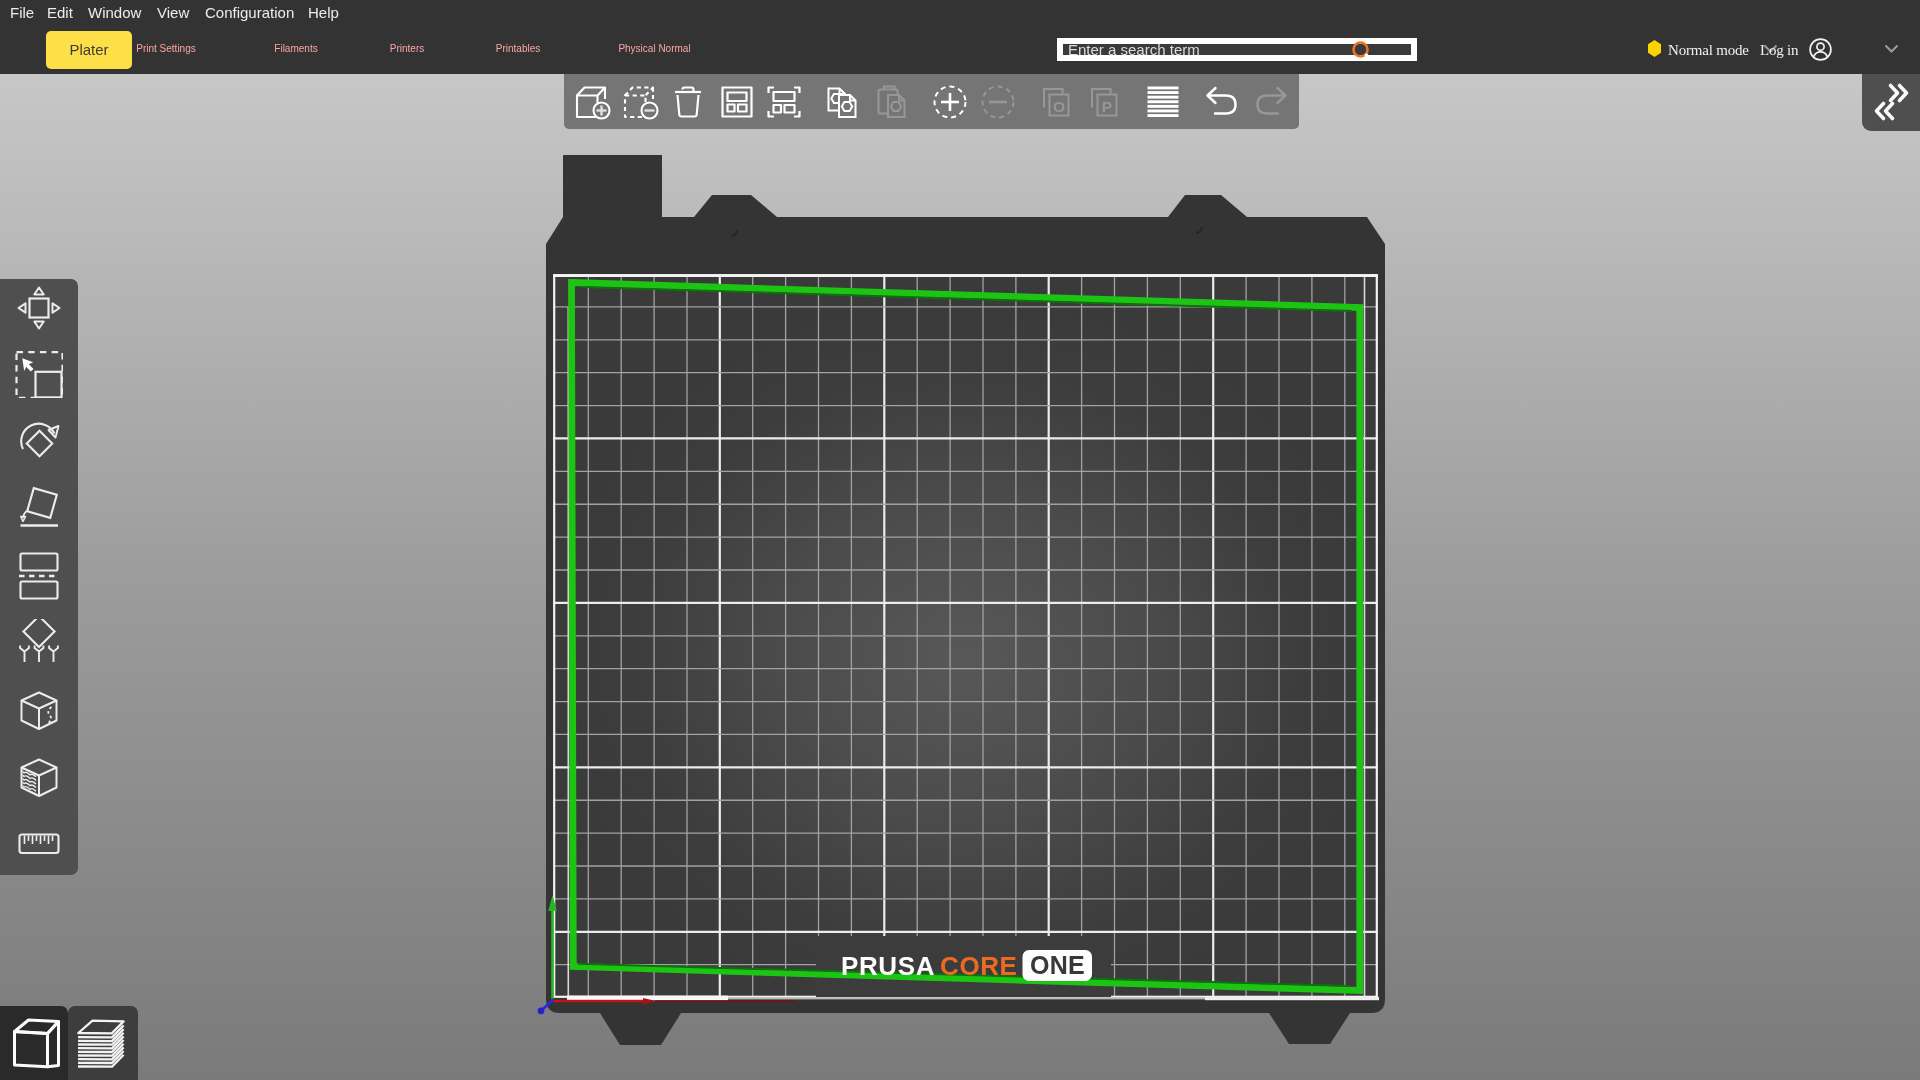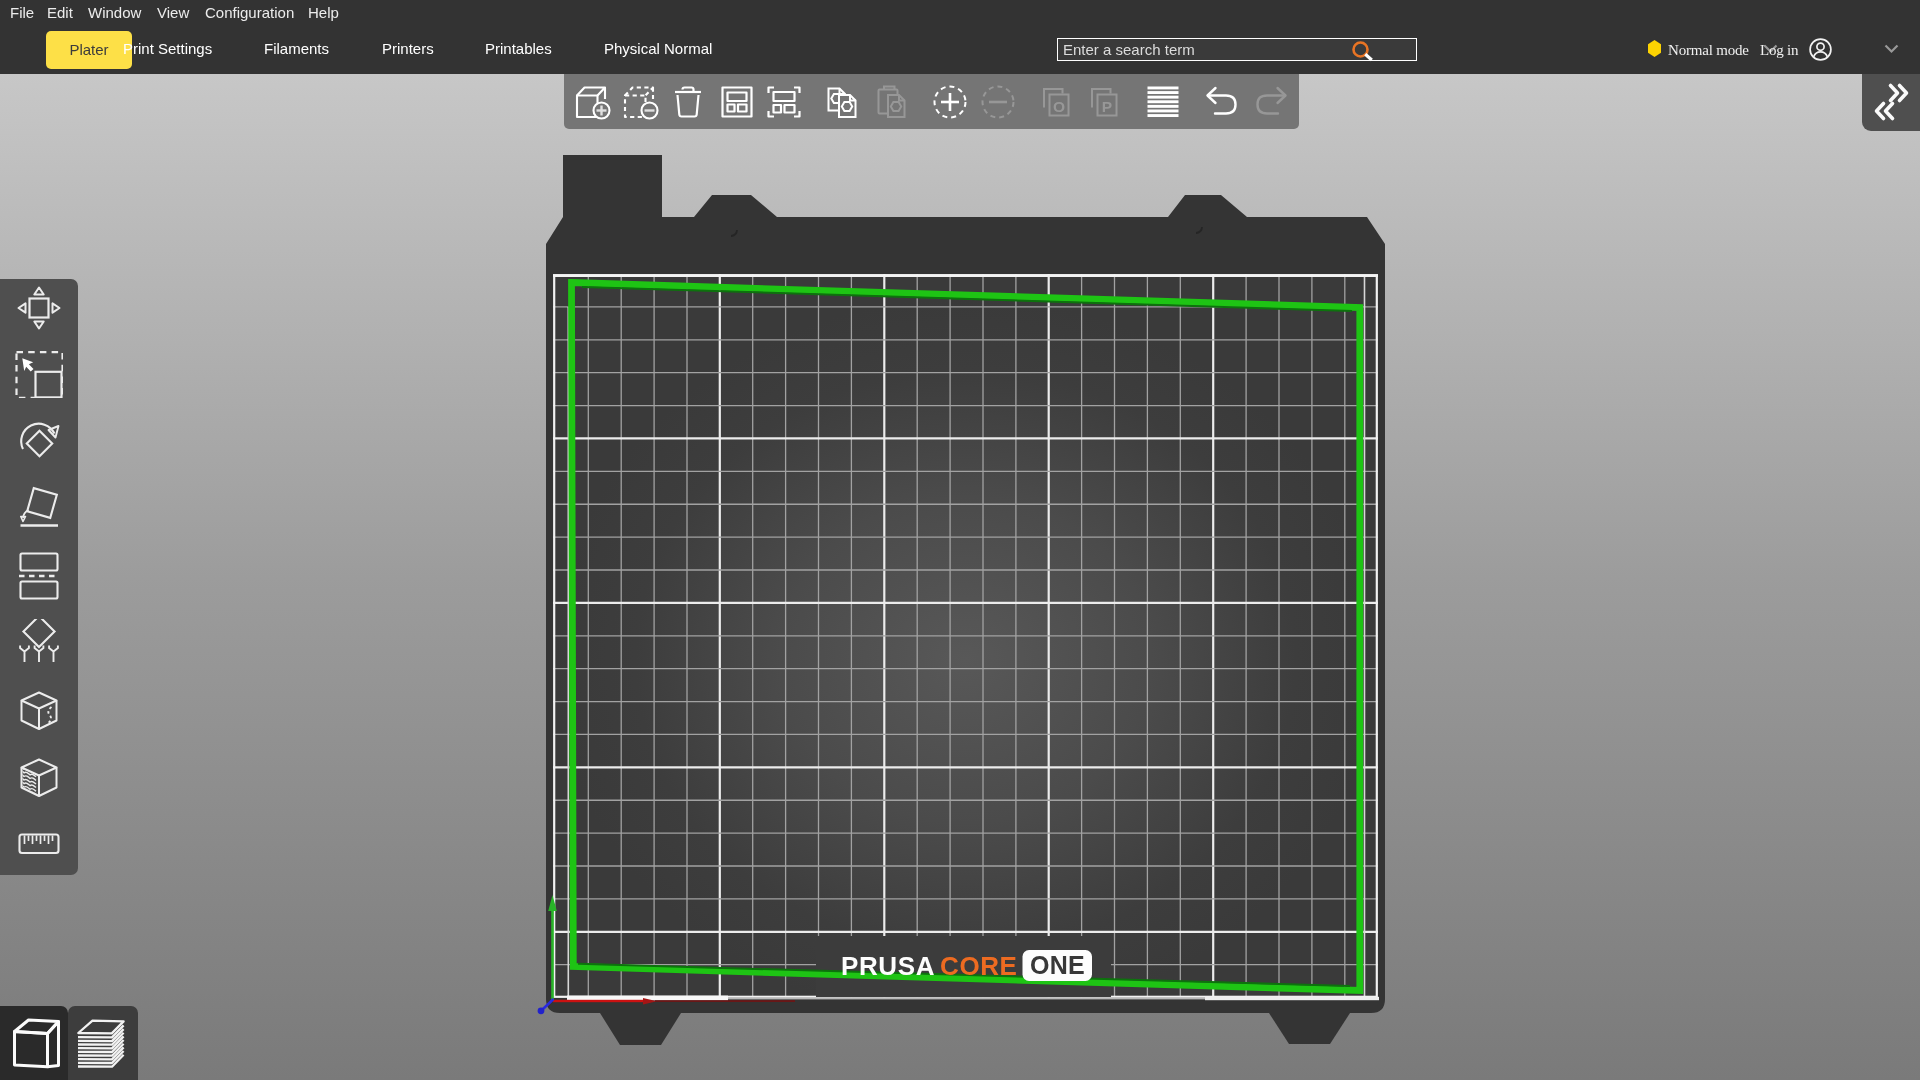--- a/index.html
+++ b/index.html
@@ -1,22 +1,22 @@
 <!DOCTYPE html>
 <html><head><meta charset="utf-8">
 <style>
 *{margin:0;padding:0;box-sizing:border-box}
 html,body{width:1920px;height:1080px;overflow:hidden;font-family:"Liberation Sans",sans-serif;}
 .abs{position:absolute}
 #header{position:absolute;left:0;top:0;width:1920px;height:74px;background:#333333;}
 #menub{position:absolute;left:0;top:0;width:1920px;height:26px;}
 .mi{position:absolute;top:0;height:26px;line-height:26px;color:#ececec;font-size:15px;white-space:nowrap;}
-#tabs .tab{position:absolute;top:26px;height:48px;line-height:46px;color:#ffffff;font-size:15px;text-align:center;white-space:nowrap;}
+#tabs .tab{position:absolute;top:26px;height:48px;line-height:46px;color:#fca5a5;font-size:10px;text-align:center;white-space:nowrap;}
 #plater{position:absolute;left:6px;top:31px;width:86px;height:38px;background:#fde047;border-radius:5px;color:#3c3c3c;font-size:15px;text-align:center;line-height:38px;margin-left:40px;}
-#search{position:absolute;left:1057px;top:38px;width:360px;height:23px;border:1px solid #ffffff;background:#3a3a3a;color:#e8e8e8;font-size:15px;line-height:21px;padding-left:5px;}
+#search{position:absolute;left:1057px;top:38px;width:360px;height:23px;border:6px solid #ffffff;background:#3a3a3a;color:#e8e8e8;font-size:15px;line-height:21px;padding-left:5px;}
 #search::placeholder{color:#dcdcdc;opacity:1;}
 #scene{position:absolute;left:0;top:74px;width:1920px;height:1006px;background:linear-gradient(180deg,#c7c7c7 0%,#9c9c9c 50%,#7a7a7a 100%);}
 #ttb{position:absolute;left:564px;top:0px;width:735px;height:55px;background:#757575;border-radius:0 0 5px 5px;}
 #ltb{position:absolute;left:0px;top:205px;width:78px;height:596px;background:#4f4f4f;border-radius:0 7px 7px 0;}
 #collapse{position:absolute;left:1862px;top:0px;width:58px;height:57px;background:#4f4f4f;border-radius:0 0 0 9px;}
 #vb1{position:absolute;left:0;top:932px;width:68px;height:74px;background:#2a2a2a;border-radius:0 7px 0 0;}
 #vb2{position:absolute;left:68px;top:932px;width:70px;height:74px;background:#3d3d3d;border-radius:7px 7px 0 0;}
 .rtxt{position:absolute;top:26px;height:48px;line-height:48px;color:#f0f0f0;font-size:15px;letter-spacing:-0.2px;white-space:nowrap;font-family:Liberation Serif, serif;}
 </style></head>
 <body>

